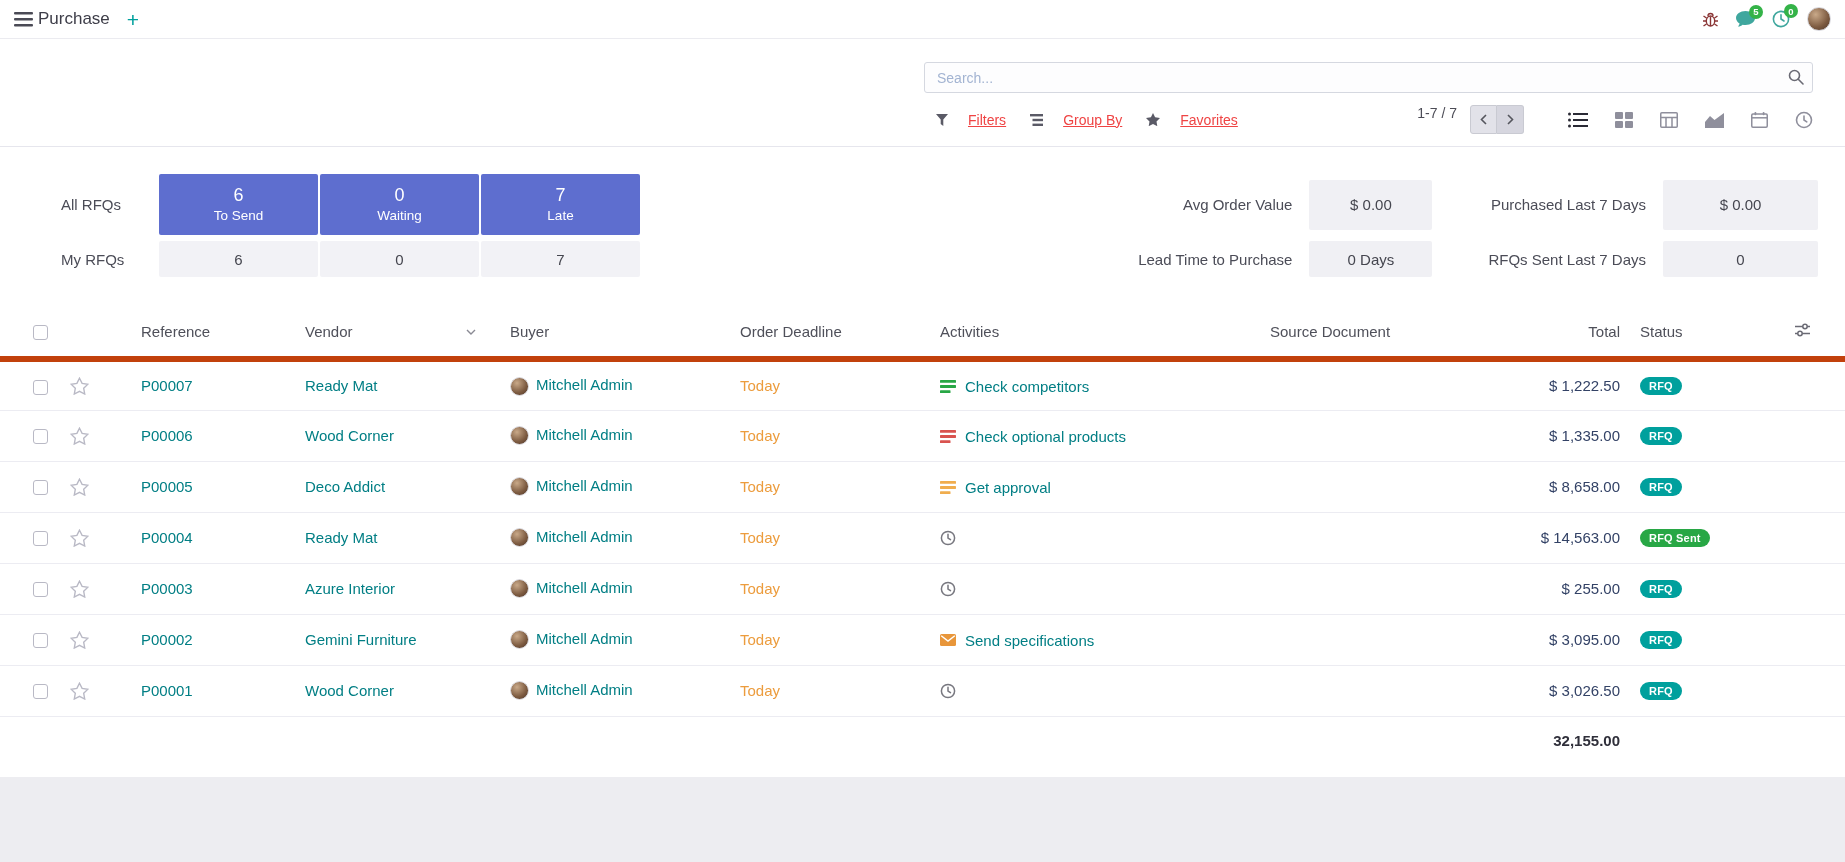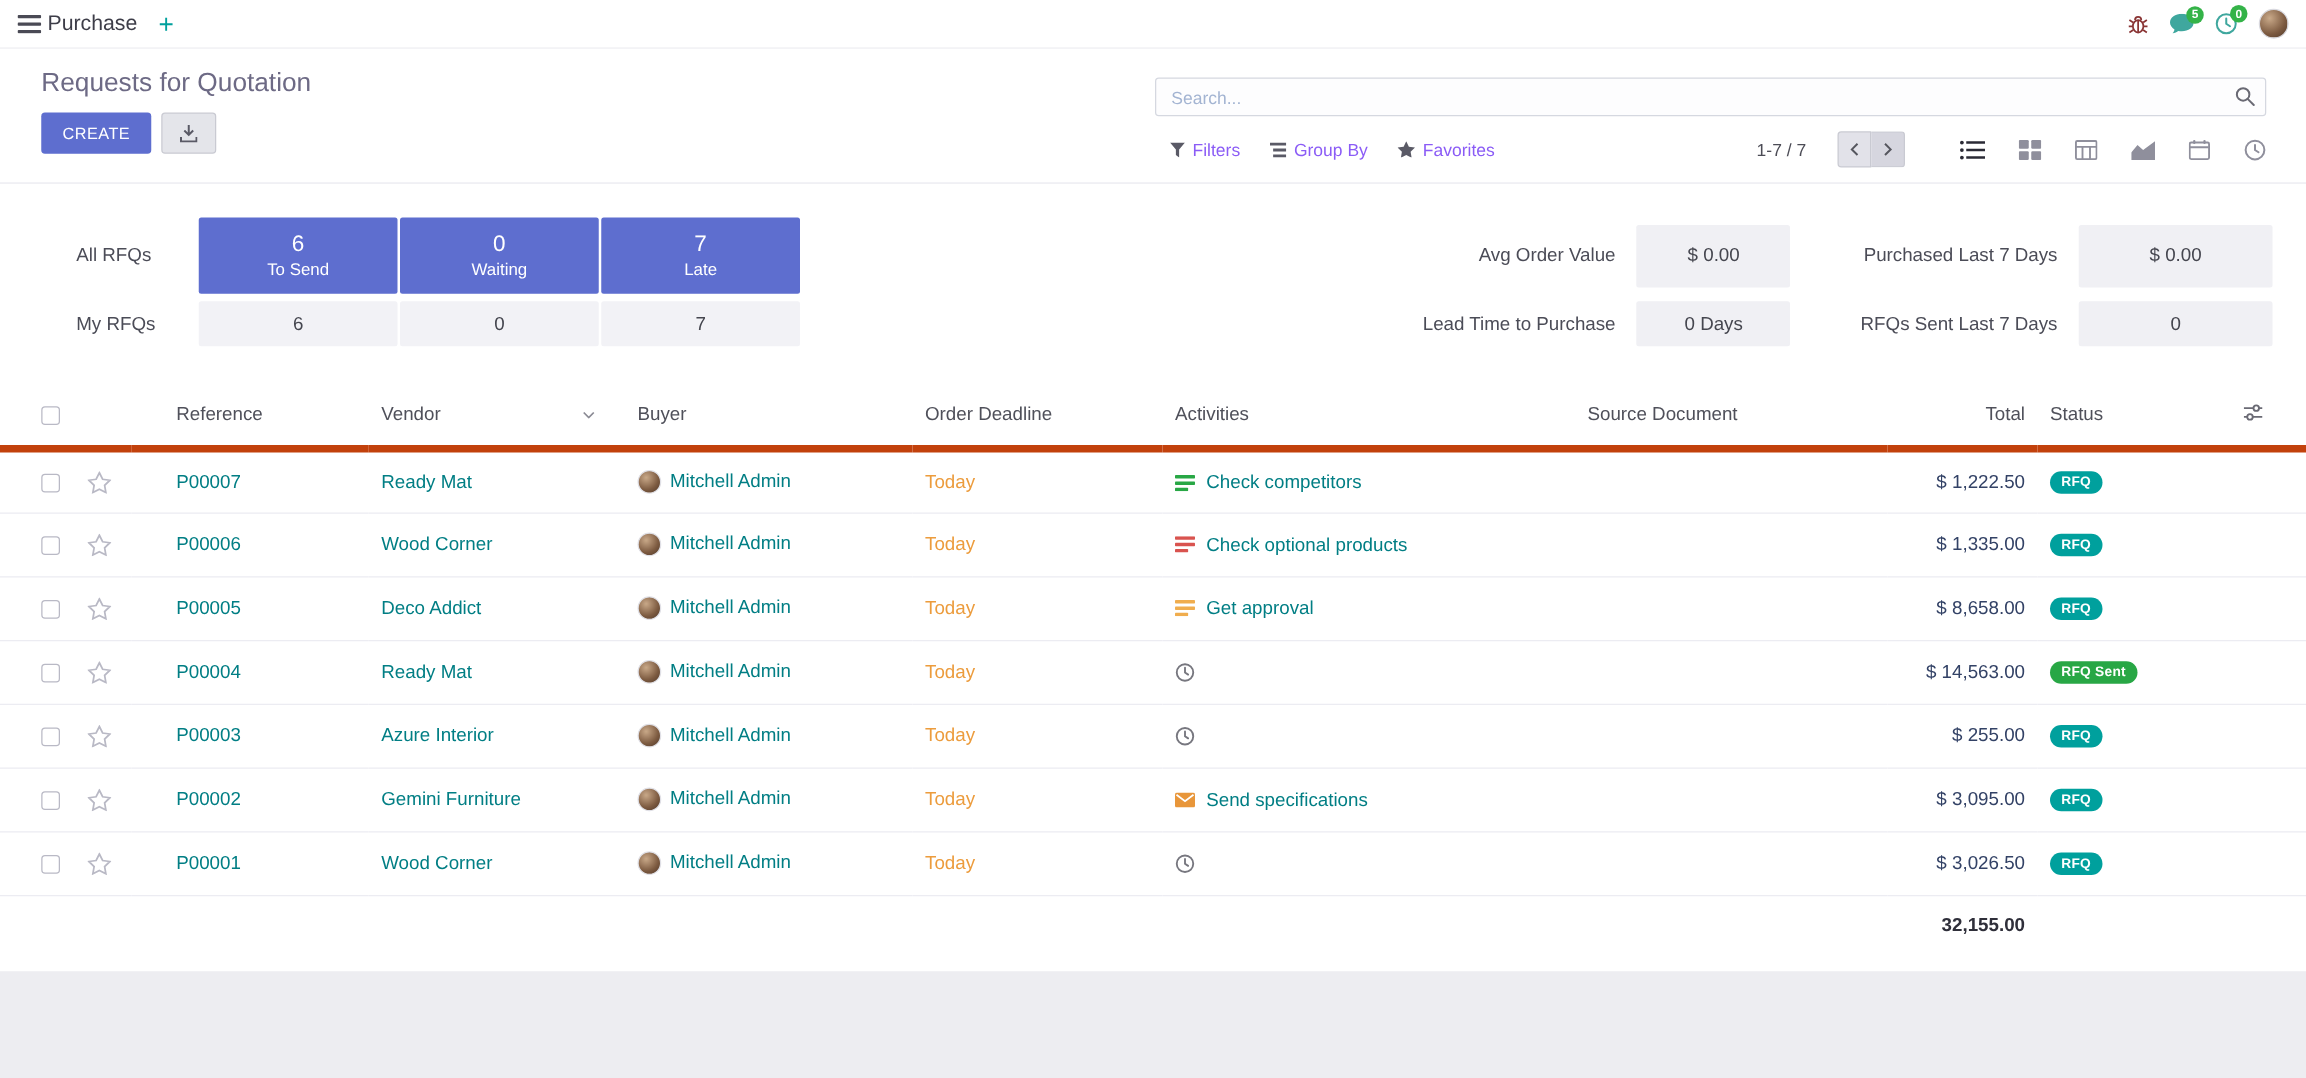--- a/index.html
+++ b/index.html
@@ -63,24 +63,24 @@
   .search-box { position: relative; margin-top: 7px; }
   .search-input {
     width: 100%; height: 31px; border: 1px solid #d5d8e0; border-radius: 3px;
     padding: 0 34px 0 12px; font-size: 14px; font-family: inherit; color: #3d3d48;
     background: #fdfdfe; outline: none;
   }
   .search-input::placeholder { color: #a3b4d2; }
   .search-icon-btn { position: absolute; right: 9px; top: 7px; cursor: pointer; display: inline-flex; }
   .cp-bottom { display: flex; align-items: center; margin-top: 10px; height: 33px; }
   .filter-btn {
-    display: inline-flex; align-items: center; gap: 6px; font-size: 14px; color: #8b5cf6;
-    background: none; border: none; cursor: pointer; padding: 6px 12px; font-family: inherit;
-  }
-  .pager { margin-left: auto; display: flex; align-items: center; gap: 25px; }
+    display: inline-flex; align-items: center; gap: 20px; font-size: 14px; color: #ef4444;
+    background: none; border: none; cursor: pointer; padding: 6px 12px; font-family: inherit; text-decoration: underline;
+  }
+  .pager { margin-left: auto; display: flex; gap: 13px; }
   .pager-text { font-size: 14px; color: #4c4c56; }
   .pager-btns { display: flex; }
   .pager-btn {
     width: 27px; height: 29px; border: 1px solid #c9cad2; background: #e2e2e9;
     color: #55565e; font-size: 15px; cursor: pointer; display: flex; align-items: center; justify-content: center;
   }
   .pager-btn.prev { border-radius: 3px 0 0 3px; }
   .pager-btn.next { border-radius: 0 3px 3px 0; border-left: none; background: #d6d6df; }
   .view-switcher { display: flex; align-items: center; gap: 27px; margin-left: 44px; }
   .view-btn { color: #8f8f9c; cursor: pointer; display: inline-flex; align-items: center; }
@@ -193,32 +193,20 @@
           <circle cx="9" cy="9" r="7.6"></circle>
           <path d="M9 4.8V9l3 2" stroke-linecap="round"></path>
         </svg>
       <span class="count-badge">0</span>
     </span>
     <span class="avatar-lg"></span>
   </div>
 </nav>
 
 <div class="control-panel">
-  <div class="cp-left">
-    <div class="page-title">Requests for Quotation</div>
-    <div class="cp-buttons">
-      <button class="btn-create">CREATE</button>
-      <span class="btn-export">
-        <svg width="14" height="14" viewBox="0 0 14 14" fill="#5a5a66">
-            <path d="M6.2 0h1.6v6l2.2-2.2 1.1 1.1L7 9 2.9 4.9 4 3.8l2.2 2.2z"></path>
-            <path d="M0 9.5h1.6v2.9h10.8V9.5H14V14H0z"></path>
-          </svg>
-      </span>
-    </div>
-  </div>
   <div class="cp-right">
     <div class="search-box">
       <input class="search-input" type="text" placeholder="Search..." style="">
       <span class="search-icon-btn">
         <svg width="16" height="16" viewBox="0 0 16 16" fill="none" stroke="#6a6a74" stroke-width="1.6">
             <circle cx="6.5" cy="6.5" r="5"></circle>
             <path d="M10.3 10.3L15 15" stroke-linecap="round"></path>
           </svg>
       </span>
     </div>

